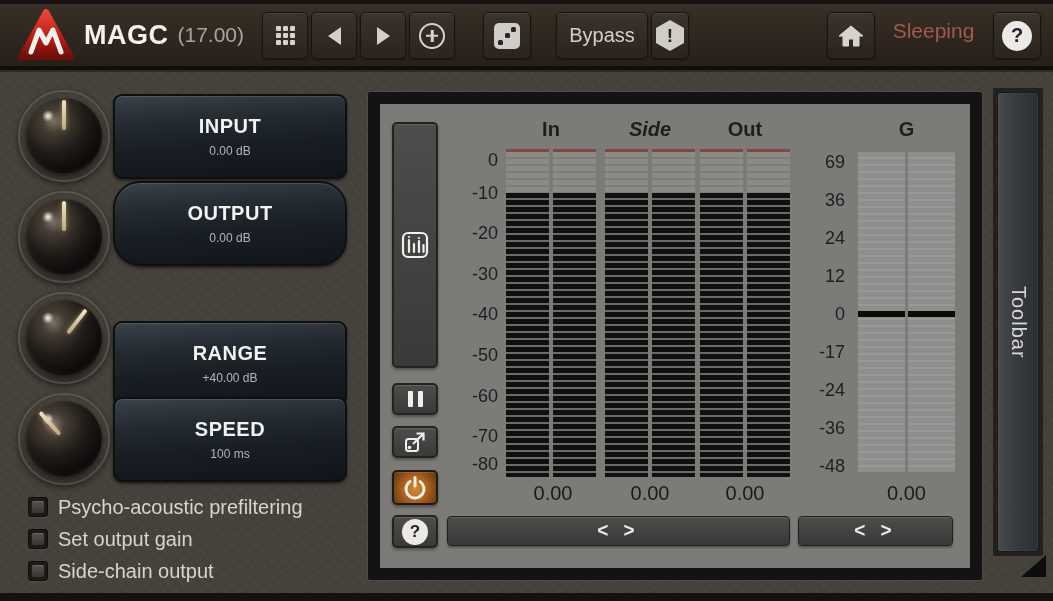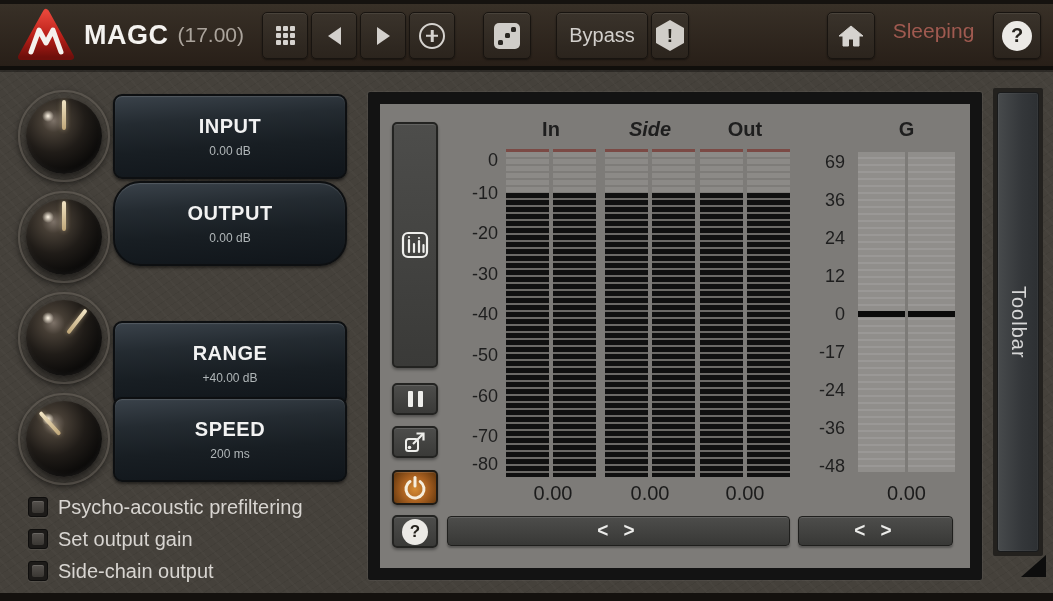--- a/index.html
+++ b/index.html
@@ -224,21 +224,21 @@
   <div class="knob" style="top:393px;">
     <div class="knob-ring"></div>
     <div class="knob-body"></div>
     <div class="knob-hl"></div>
     <div class="knob-rot" style="transform: rotate(-42deg);">
         <div class="knob-pointer"></div>
       </div>
   </div>
   <div class="valpanel" style="top:397px;">
     <span class="vp-label">SPEED</span>
-    <span class="vp-value">200 ms</span>
+    <span class="vp-value">100 ms</span>
   </div>
 
   <div class="checkrow" style="top:496px;">
     <div class="checkbox">
         <i></i>
       </div>
     <span class="checklabel">Psycho-acoustic prefiltering</span>
   </div>
   <div class="checkrow" style="top:528px;">
     <div class="checkbox">

